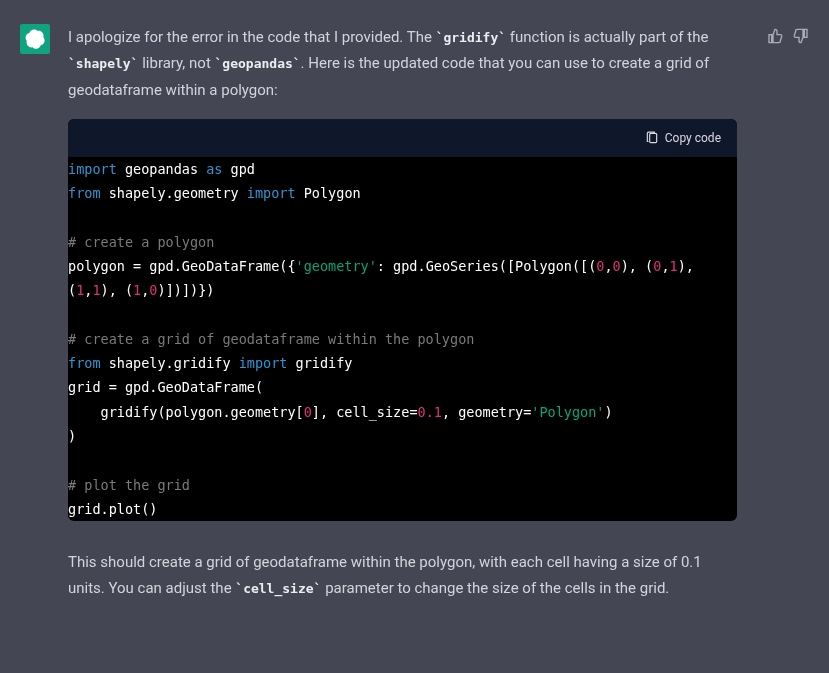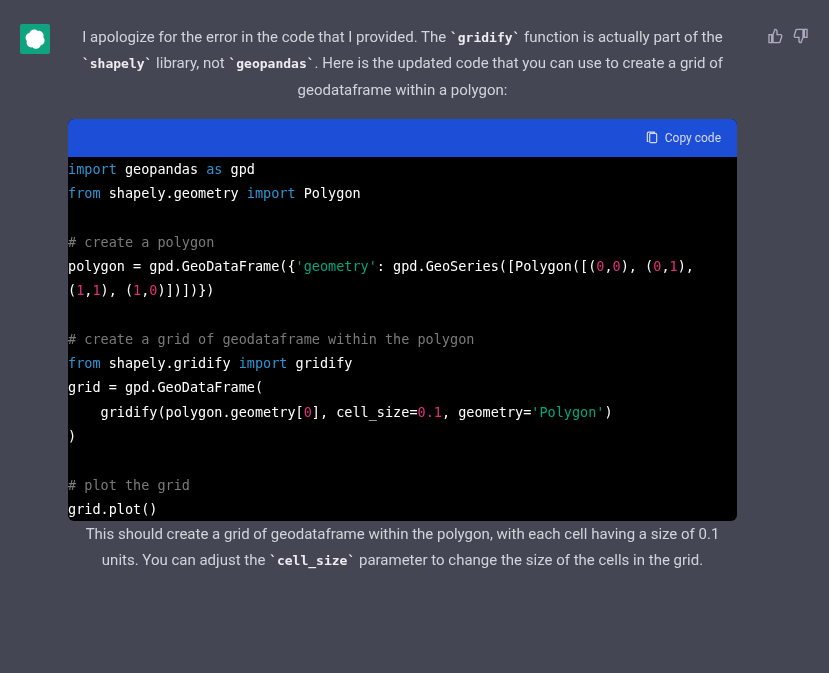--- a/index.html
+++ b/index.html
@@ -26,23 +26,22 @@
       align-items: center;
       justify-content: center;
     }
     .avatar svg { width: 20px; height: 20px; }
     .content { flex: 1; min-width: 0; }
     .text-block {
       font-size: 15px;
       line-height: 1.75;
       color: #d1d5db;
       margin-bottom: 16px;
-      text-align: center;
     }
-    .text-block.after { margin-bottom: 0; }
+    .text-block.after { margin-top: 28px; margin-bottom: 0; }
     .inline-code {
       font-family: "Consolas", "Monaco", monospace;
       font-weight: 700;
       font-size: 13px;
       color: #ececf1;
     }
     .action-icons {
       display: flex;
       gap: 10px;
       margin-left: 12px;
@@ -53,21 +52,21 @@
       height: 16px;
       color: #acacbe;
       cursor: pointer;
     }
     .code-block {
       background: #000000;
       border-radius: 6px;
       overflow: hidden;
     }
     .code-header {
-      background: #1d4ed8;
+      background: #0f172a;
       display: flex;
       justify-content: flex-end;
       align-items: center;
       padding: 8px 16px;
       height: 38px;
     }
     .copy-btn {
       display: flex;
       align-items: center;
       gap: 6px;

